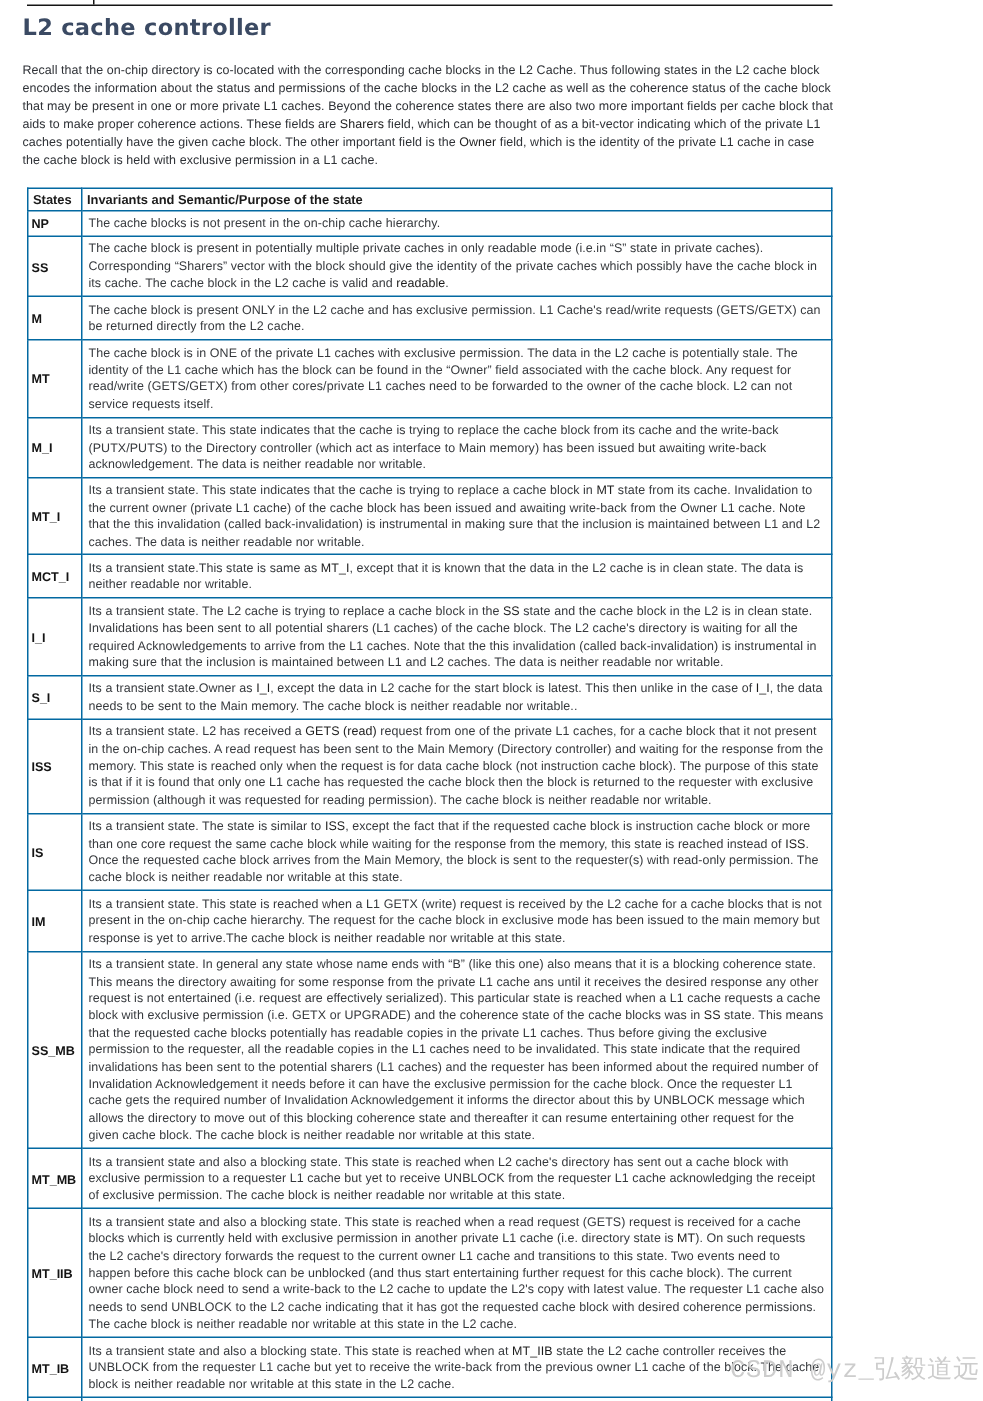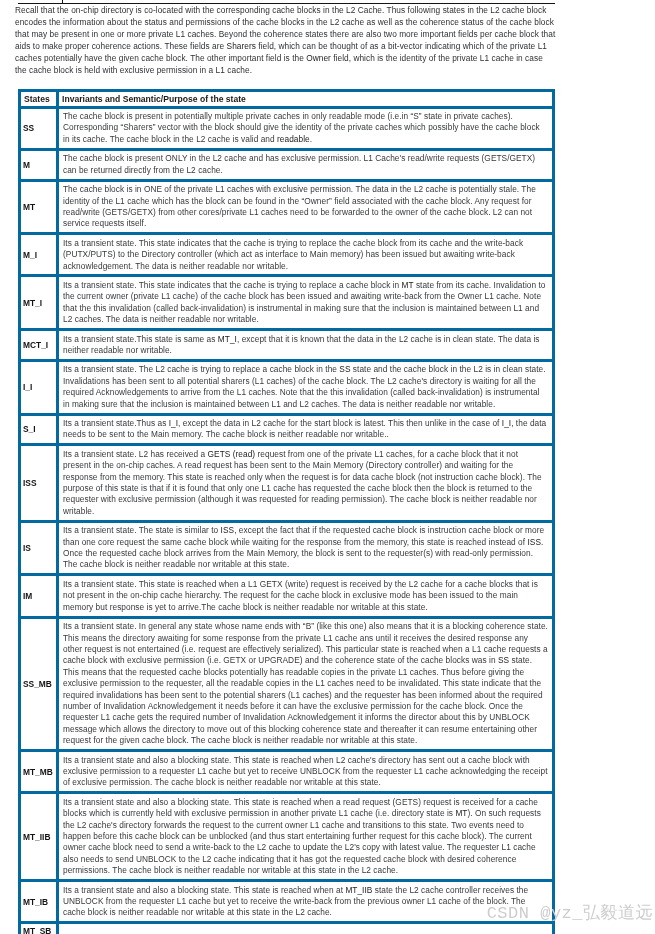--- a/index.html
+++ b/index.html
@@ -13,21 +13,21 @@
   h1.title{
     font-family:"DejaVu Sans","Liberation Sans",sans-serif;
     font-size:15px;font-weight:700;color:#3b4a63;margin:5px 0 13px 0;letter-spacing:.2px;
   }
   p.intro{
     font-size:8.3px;line-height:12.1px;color:#2e3136;margin:0 0 12px 0;width:541px;
     letter-spacing:.05px;
   }
   table.states{border-collapse:collapse;width:537px;margin-left:3px;table-layout:fixed;}
   table.states th,table.states td{
-    border:3px solid #0369a1;text-align:left;vertical-align:middle;
+    border:1px solid #0369a1;text-align:left;vertical-align:middle;
   }
   th.col-state{width:29px;}
   table.states th{font-size:8.6px;font-weight:700;color:#1b1b1b;padding:2px 3px;}
   td.state{
     font-weight:700;font-size:8.4px;color:#141414;padding:2px 2px;
     overflow:hidden;white-space:nowrap;
   }
   td.desc{
     font-size:8.3px;line-height:11.4px;color:#36393d;padding:2.5px 4px;letter-spacing:.05px;
   }
@@ -38,29 +38,34 @@
     white-space:nowrap;font-family:Liberation Mono, monospace;letter-spacing:.5px;
   }
 </style>
 </head>
 <body>
 
 <div class="page">
   <div class="remnant">
     <span class="tick"></span>
   </div>
+  <h1 class="title">L2 cache controller</h1>
   <p class="intro" id="intro"><span>Recall that the on-chip directory is co-located with the corresponding cache blocks in the L2 Cache. Thus following states in the L2 cache block encodes the information about the status and permissions of the cache blocks in the L2 cache as well as the coherence status of the cache block that may be present in one or more private L1 caches. Beyond the coherence states there are also two more important fields per cache block that aids to make proper coherence actions. These fields are </span><span class="b">Sharers</span><span> field, which can be thought of as a bit-vector indicating which of the private L1 caches potentially have the given cache block. The other important field is the </span><span class="b">Owner</span><span> field, which is the identity of the private L1 cache in case the cache block is held with exclusive permission in a L1 cache.</span></p>
   <table class="states">
     <thead>
       <tr>
         <th class="col-state">States</th>
         <th>Invariants and Semantic/Purpose of the state</th>
       </tr>
     </thead>
     <tbody id="tbody">
+        <tr>
+          <td class="state">NP</td>
+          <td class="desc"><span>The cache blocks is not present in the on-chip cache hierarchy.</span></td>
+        </tr>
         <tr>
           <td class="state">SS</td>
           <td class="desc"><span>The cache block is present in potentially multiple private caches in only readable mode (i.e.in “S” state in private caches). Corresponding “Sharers” vector with the block should give the identity of the private caches which possibly have the cache block in its cache. The cache block in the L2 cache is valid and </span><span class="b">readable</span><span>.</span></td>
         </tr>
         <tr>
           <td class="state">M</td>
           <td class="desc"><span>The cache block is present ONLY in the L2 cache and has exclusive permission. L1 Cache's read/write requests (GETS/GETX) can be returned directly from the L2 cache.</span></td>
         </tr>
         <tr>
           <td class="state">MT</td>
@@ -77,21 +82,21 @@
         <tr>
           <td class="state">MCT_I</td>
           <td class="desc"><span>Its a transient state.This state is same as </span><span class="b">MT_I</span><span>, except that it is known that the data in the L2 cache is in </span><span class="i">clean</span><span> state. The data is neither readable nor writable.</span></td>
         </tr>
         <tr>
           <td class="state">I_I</td>
           <td class="desc"><span>Its a transient state. The L2 cache is trying to replace a cache block in the </span><span class="b">SS</span><span> state and the cache block in the L2 is in </span><span class="i">clean</span><span> state. Invalidations has been sent to all potential sharers (L1 caches) of the cache block. The L2 cache's directory is waiting for all the required Acknowledgements to arrive from the L1 caches. Note that the this invalidation (called back-invalidation) is instrumental in making sure that the inclusion is maintained between L1 and L2 caches. The data is neither readable nor writable.</span></td>
         </tr>
         <tr>
           <td class="state">S_I</td>
-          <td class="desc"><span>Its a transient state.Thus as </span><span class="b">I_I</span><span>, except the data in L2 cache for the start block is </span><span class="i">latest</span><span>. This then unlike in the case of </span><span class="b">I_I</span><span>, the data needs to be sent to the Main memory. The cache block is neither readable nor writable..</span></td>
+          <td class="desc"><span>Its a transient state.Owner as </span><span class="b">I_I</span><span>, except the data in L2 cache for the start block is </span><span class="i">latest</span><span>. This then unlike in the case of </span><span class="b">I_I</span><span>, the data needs to be sent to the Main memory. The cache block is neither readable nor writable..</span></td>
         </tr>
         <tr>
           <td class="state">ISS</td>
           <td class="desc"><span>Its a transient state. L2 has received a </span><span class="b">GETS (read)</span><span> request from one of the private L1 caches, for a cache block that it not present in the on-chip caches. A read request has been sent to the Main Memory (Directory controller) and waiting for the response from the memory. This state is reached only when the request is for data cache block (not instruction cache block). The purpose of this state is that if it is found that only one L1 cache has requested the cache block then the block is returned to the requester with exclusive permission (although it was requested for reading permission). The cache block is neither readable nor writable.</span></td>
         </tr>
         <tr>
           <td class="state">IS</td>
           <td class="desc"><span>Its a transient state. The state is similar to </span><span class="b">ISS</span><span>, except the fact that if the requested cache block is instruction cache block or more than one core request the same cache block while waiting for the response from the memory, this state is reached instead of </span><span class="b">ISS</span><span>. Once the requested cache block arrives from the Main Memory, the block is sent to the requester(s) with read-only permission. The cache block is neither readable nor writable at this state.</span></td>
         </tr>
         <tr>

